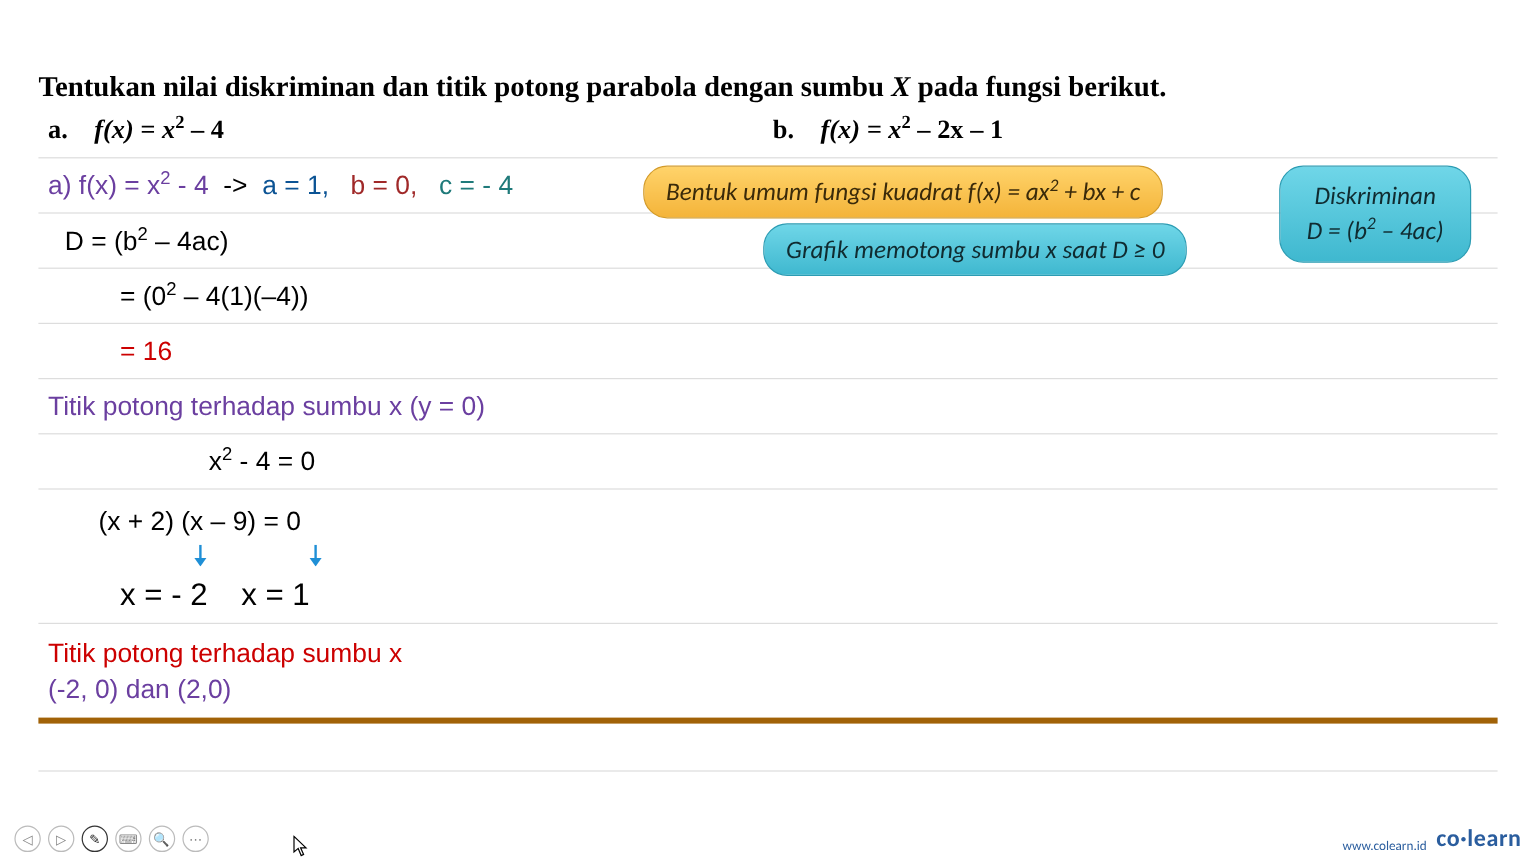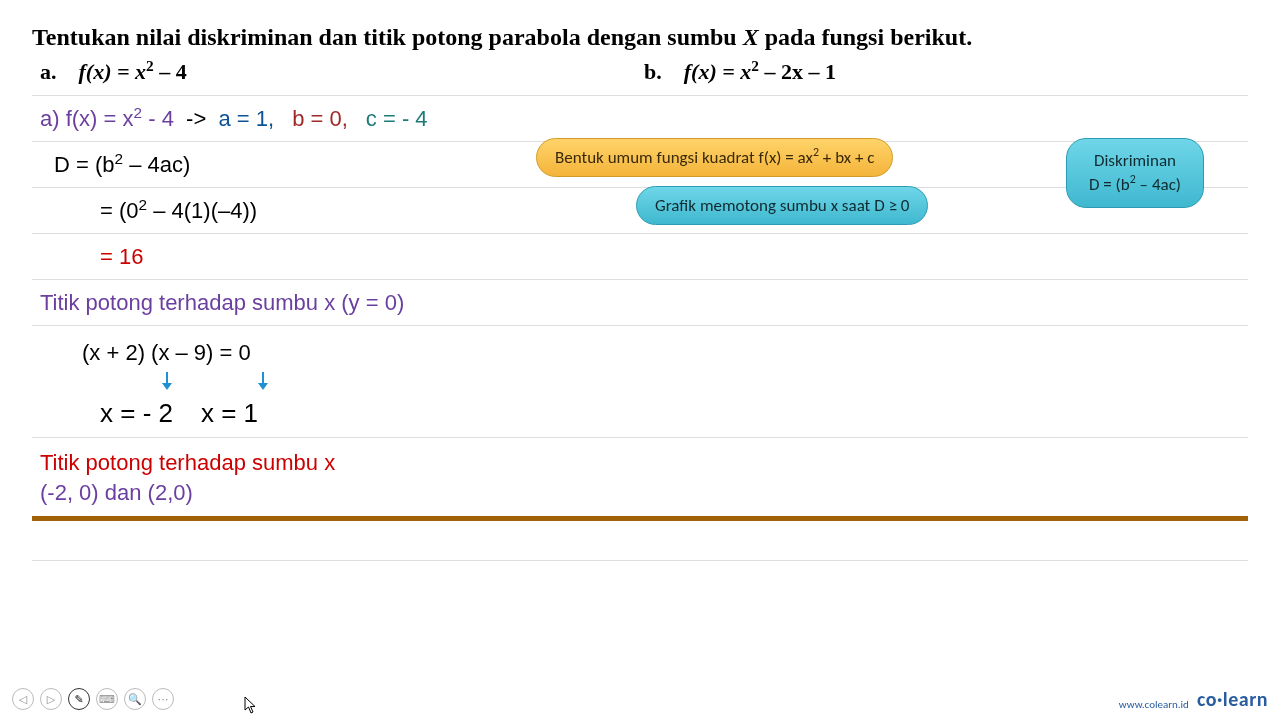--- a/index.html
+++ b/index.html
@@ -4,21 +4,21 @@
   <style>
     * { box-sizing: border-box; margin: 0; padding: 0; }
     body {
       width: 1280px;
       height: 720px;
       background: #fff;
       font-family: Calibri, "Segoe UI", Arial, sans-serif;
       position: relative;
       overflow: hidden;
     }
-    .content { padding: 24px 32px 0 32px; }
+    .content { padding: 24px 32px 0 32px; margin-top: 36px; }
     .title {
       font-family: Georgia, "Times New Roman", serif;
       font-size: 24px;
       font-weight: bold;
       color: #000;
       margin-bottom: 2px;
     }
     .title .italic-var { font-style: italic; }
     .problem-row {
       display: flex;
@@ -52,24 +52,25 @@
     .c-teal { color: #1f7a7a; }
     .pad-1 { padding-left: 22px; }
     .pad-2 { padding-left: 50px; }
     .pad-3 { padding-left: 68px; }
     .pad-eq { padding-left: 142px; }
 
     .callout {
       position: absolute;
       border-radius: 20px;
       padding: 8px 18px;
-      font-size: 17px;
+      font-size: 21px;
       z-index: 10;
       text-align: center;
       white-space: nowrap;
+      font-style: italic;
     }
     .co-yellow {
       background: linear-gradient(#ffd36a, #f4b43a);
       border: 1px solid #d39b2a;
       color: #3a2a0a;
     }
     .co-cyan {
       background: linear-gradient(#6fd6e8, #3fb8cf);
       border: 1px solid #2b9cb3;
       color: #102b30;
@@ -185,20 +186,25 @@
   </div>
 
   <div class="work-row pad-3">
     <span class="math c-red">= 16</span>
   </div>
 
   <div class="work-row">
     <span class="math c-purple">Titik potong terhadap sumbu x (y = 0)</span>
   </div>
 
+  <div class="work-row pad-eq">
+    <span class="math">
+      <span>x</span><sup>2</sup><span> - 4 = 0</span>
+    </span>
+  </div>
 
   <div class="work-row pad-2 no-border" style="padding-bottom:0;">
     <span class="math">(x + 2) (x – 9) = 0</span>
   </div>
 
   <div class="arrows">
     <div class="arrow" style="left:38px;">
       <svg viewBox="0 0 14 18">
           <line x1="7" y1="0" x2="7" y2="12" stroke="#1f8fd6" stroke-width="2"></line>
           <polygon points="2,11 12,11 7,18" fill="#1f8fd6"></polygon>

